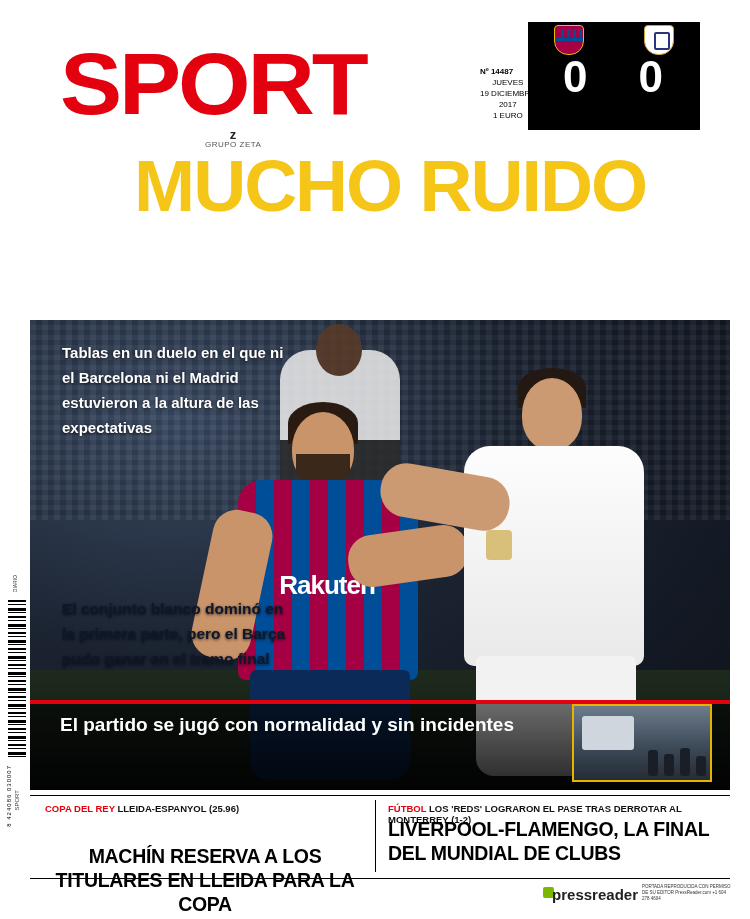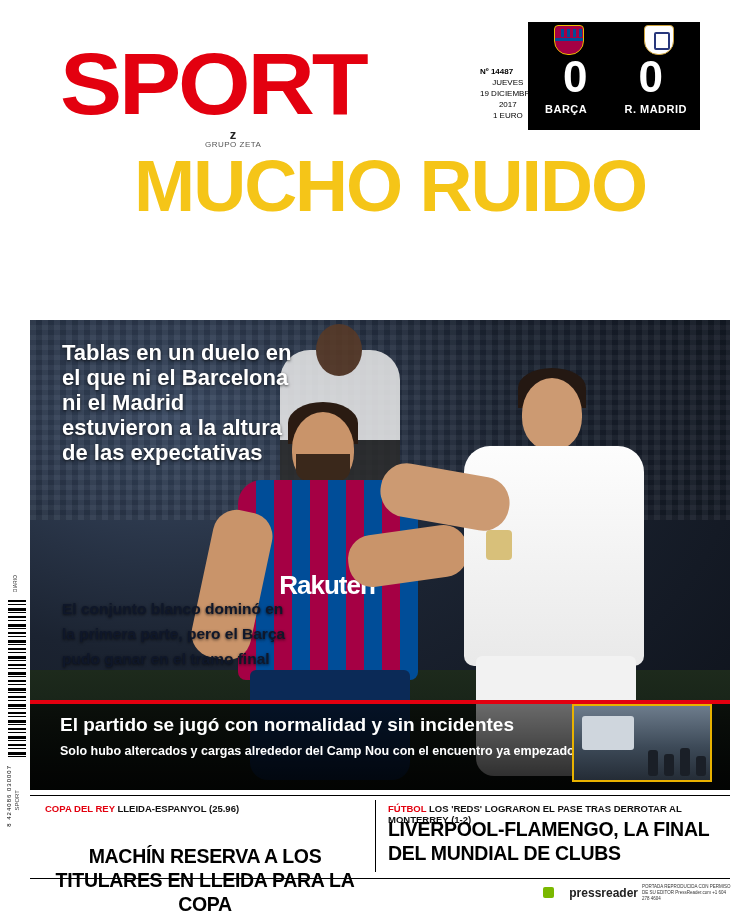--- a/index.html
+++ b/index.html
@@ -237,21 +237,21 @@
     opacity:.85;
   }
   .extra-player .head2{
     position:absolute;left:36px;top:-26px;width:46px;height:52px;
     background:#5a3a26;border-radius:50%;
   }
 
   
   .lede {
     position:absolute; left:62px; top:340px; width:230px;
-    color:#fff; font-size:22px; line-height:25px; font-weight:bold;
+    color:#fff; font-size:15px; line-height:25px; font-weight:bold;
     z-index:6; text-shadow:0 1px 3px rgba(0,0,0,.7);
   }
   .lede2 {
     position:absolute; left:62px; top:596px; width:230px;
     color:#0f172a; font-size:15.5px; line-height:25px; font-weight:bold;
     z-index:6; text-shadow:0 1px 3px rgba(0,0,0,.7);
   }
 
   
   .banner {
@@ -308,21 +308,21 @@
   .divider-bot {
     position:absolute; left:30px; top:878px; width:700px; height:1px; background:#000;
   }
 
   
   .footer {
     position:absolute; left:30px; top:884px; width:700px; height:32px;
   }
   .pressreader {
     position:absolute; right:92px; top:2px;
-    font-size:12px; font-weight:bold; color:#222;
+    font-size:15px; font-weight:bold; color:#222;
   }
   .pr-dot {
     position:absolute; right:176px; top:3px; width:11px; height:11px;
     background:#7ab800; border-radius:2px;
   }
   .footer-small {
     position:absolute; right:-2px; top:0px; width:90px;
     font-size:4.5px; line-height:6px; color:#333; text-align:left;
   }
 </style>
@@ -354,24 +354,20 @@
   </div>
 
   <div class="scorebox">
     <div class="crest-row">
       <div class="crest barca"></div>
       <div class="crest madrid"></div>
     </div>
     <div class="score-row">
       <div class="score home">0</div>
       <div class="score away">0</div>
-    </div>
-    <div class="team-row">
-      <div class="team home">BARÇA</div>
-      <div class="team away">R. MADRID</div>
     </div>
   </div>
 
   <div class="photo">
     <div class="photo-bg"></div>
     <div class="crowd"></div>
     <div class="pitch"></div>
 
     <div class="extra-player">
       <div class="head2"></div>
@@ -400,21 +396,20 @@
 
   <div class="headline1">MUCHO RUIDO</div>
   <div class="headline2">Y POCO CLÁSICO</div>
 
   <div class="lede">Tablas en un duelo en el que ni el Barcelona ni el Madrid estuvieron a la altura de las expectativas</div>
   <div class="lede2">El conjunto blanco dominó en la primera parte, pero el Barça pudo ganar en el tramo final</div>
 
   <div class="banner"></div>
   <div class="banner-red"></div>
   <div class="banner-title">El partido se jugó con normalidad y sin incidentes</div>
-  <div class="banner-sub">Solo hubo altercados y cargas alrededor del Camp Nou con el encuentro ya empezado</div>
   <div class="thumb">
     <div class="t-bus"></div>
     <div class="t-fig" style="left:74px"></div>
     <div class="t-fig" style="left:90px;height:22px"></div>
     <div class="t-fig" style="left:106px;height:28px"></div>
     <div class="t-fig" style="left:122px;height:20px"></div>
   </div>
 
   <div class="divider-top"></div>
   <div class="col-div"></div>

